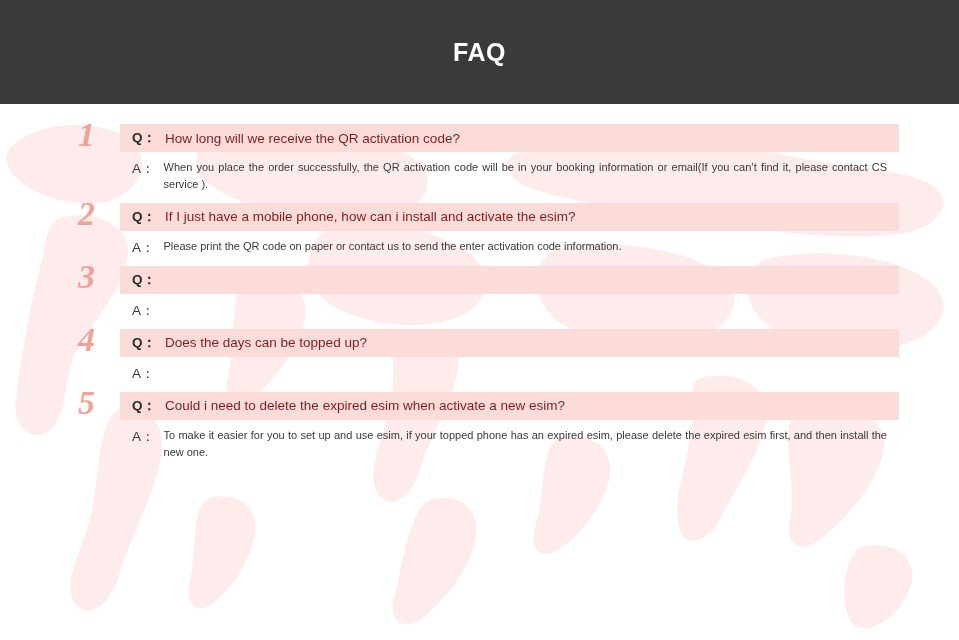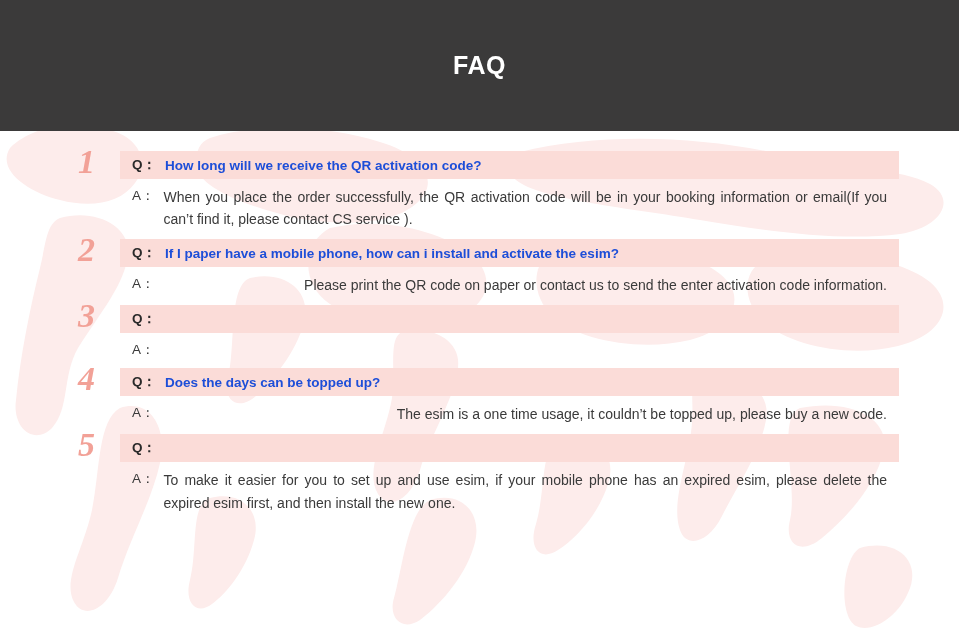--- a/index.html
+++ b/index.html
@@ -10,21 +10,21 @@
     width: 959px;
     height: 640px;
     background: #ffffff;
     font-family: "Liberation Sans", sans-serif;
     overflow: hidden;
     position: relative;
   }
 
   
   .header {
-    height: 131px;
+    height: 104px;
     background: #3b3a3a;
     display: flex;
     align-items: center;
     justify-content: center;
     position: relative;
     z-index: 5;
   }
   .header-title {
     color: #ffffff;
     font-size: 25px;
@@ -81,49 +81,49 @@
   }
   .q-label {
     font-size: 13.5px;
     font-weight: bold;
     color: #2a2a2a;
     margin-right: 9px;
     white-space: nowrap;
   }
   .q-text {
     font-size: 13.5px;
-    font-weight: bold;
-    color: #1d4ed8;
+    font-weight: normal;
+    color: #7f1d1d;
   }
 
   .a-row {
     margin-left: 120px;
     margin-right: 60px;
     display: flex;
     align-items: flex-start;
     padding: 7px 12px 0 12px;
     box-sizing: border-box;
   }
   .a-label {
     font-size: 13.5px;
     color: #3a3a3a;
     margin-right: 9px;
     white-space: nowrap;
     padding-top: 1px;
   }
   .a-text {
-    font-size: 14px;
+    font-size: 11px;
     color: #3a3a3a;
     line-height: 1.58;
     text-align: justify;
     text-justify: inter-word;
     flex: 1;
   }
   .a-text.nojustify {
-    text-align: right;
+    text-align: left;
   }
 </style>
 </head>
 <body>
 
 <svg class="bg-map" viewBox="0 0 959 532" preserveAspectRatio="none" aria-hidden="true">
   <g fill="#fdeceb">
     <path d="M10,40 C30,20 70,10 110,22 C140,30 150,55 135,75 C120,96 90,100 60,92 C28,84 -4,62 10,40 Z"></path>
     <path d="M60,110 C95,100 130,118 128,145 C126,175 100,205 78,240 C62,268 70,300 52,320 C34,338 12,320 16,292 C20,250 30,200 40,160 C46,136 46,116 60,110 Z"></path>
     <path d="M120,300 C150,290 168,320 160,355 C152,392 130,430 118,470 C108,502 84,512 74,494 C62,472 84,440 92,402 C100,362 98,312 120,300 Z"></path>
@@ -158,21 +158,21 @@
     <div class="a-row">
       <span class="a-label">A：</span>
       <span class="a-text">When you place the order successfully, the QR activation code will be in your booking information or email(If you can’t find it, please contact CS service ).</span>
     </div>
   </div>
 
   <div class="faq-item">
     <div class="num">2</div>
     <div class="q-row">
       <span class="q-label">Q：</span>
-      <span class="q-text">If I paper have a mobile phone, how can i install and activate the esim?</span>
+      <span class="q-text">If I just have a mobile phone, how can i install and activate the esim?</span>
     </div>
     <div class="a-row">
       <span class="a-label">A：</span>
       <span class="a-text nojustify">Please print the QR code on paper or contact us to send the enter activation code information.</span>
     </div>
   </div>
 
   <div class="faq-item">
     <div class="num">3</div>
     <div class="q-row">
@@ -184,28 +184,28 @@
   </div>
 
   <div class="faq-item">
     <div class="num">4</div>
     <div class="q-row">
       <span class="q-label">Q：</span>
       <span class="q-text">Does the days can be topped up?</span>
     </div>
     <div class="a-row">
       <span class="a-label">A：</span>
-      <span class="a-text nojustify">The esim is a one time usage, it couldn’t be topped up, please buy a new code.</span>
     </div>
   </div>
 
   <div class="faq-item">
     <div class="num">5</div>
     <div class="q-row">
       <span class="q-label">Q：</span>
-    </div>
-    <div class="a-row">
-      <span class="a-label">A：</span>
-      <span class="a-text">To make it easier for you to set up and use esim, if your mobile phone has an expired esim, please delete the expired esim first, and then install the new one.</span>
+      <span class="q-text">Could i need to delete the expired esim when activate a new esim?</span>
+    </div>
+    <div class="a-row">
+      <span class="a-label">A：</span>
+      <span class="a-text">To make it easier for you to set up and use esim, if your topped phone has an expired esim, please delete the expired esim first, and then install the new one.</span>
     </div>
   </div>
 
 </div>
 
 </body></html>

